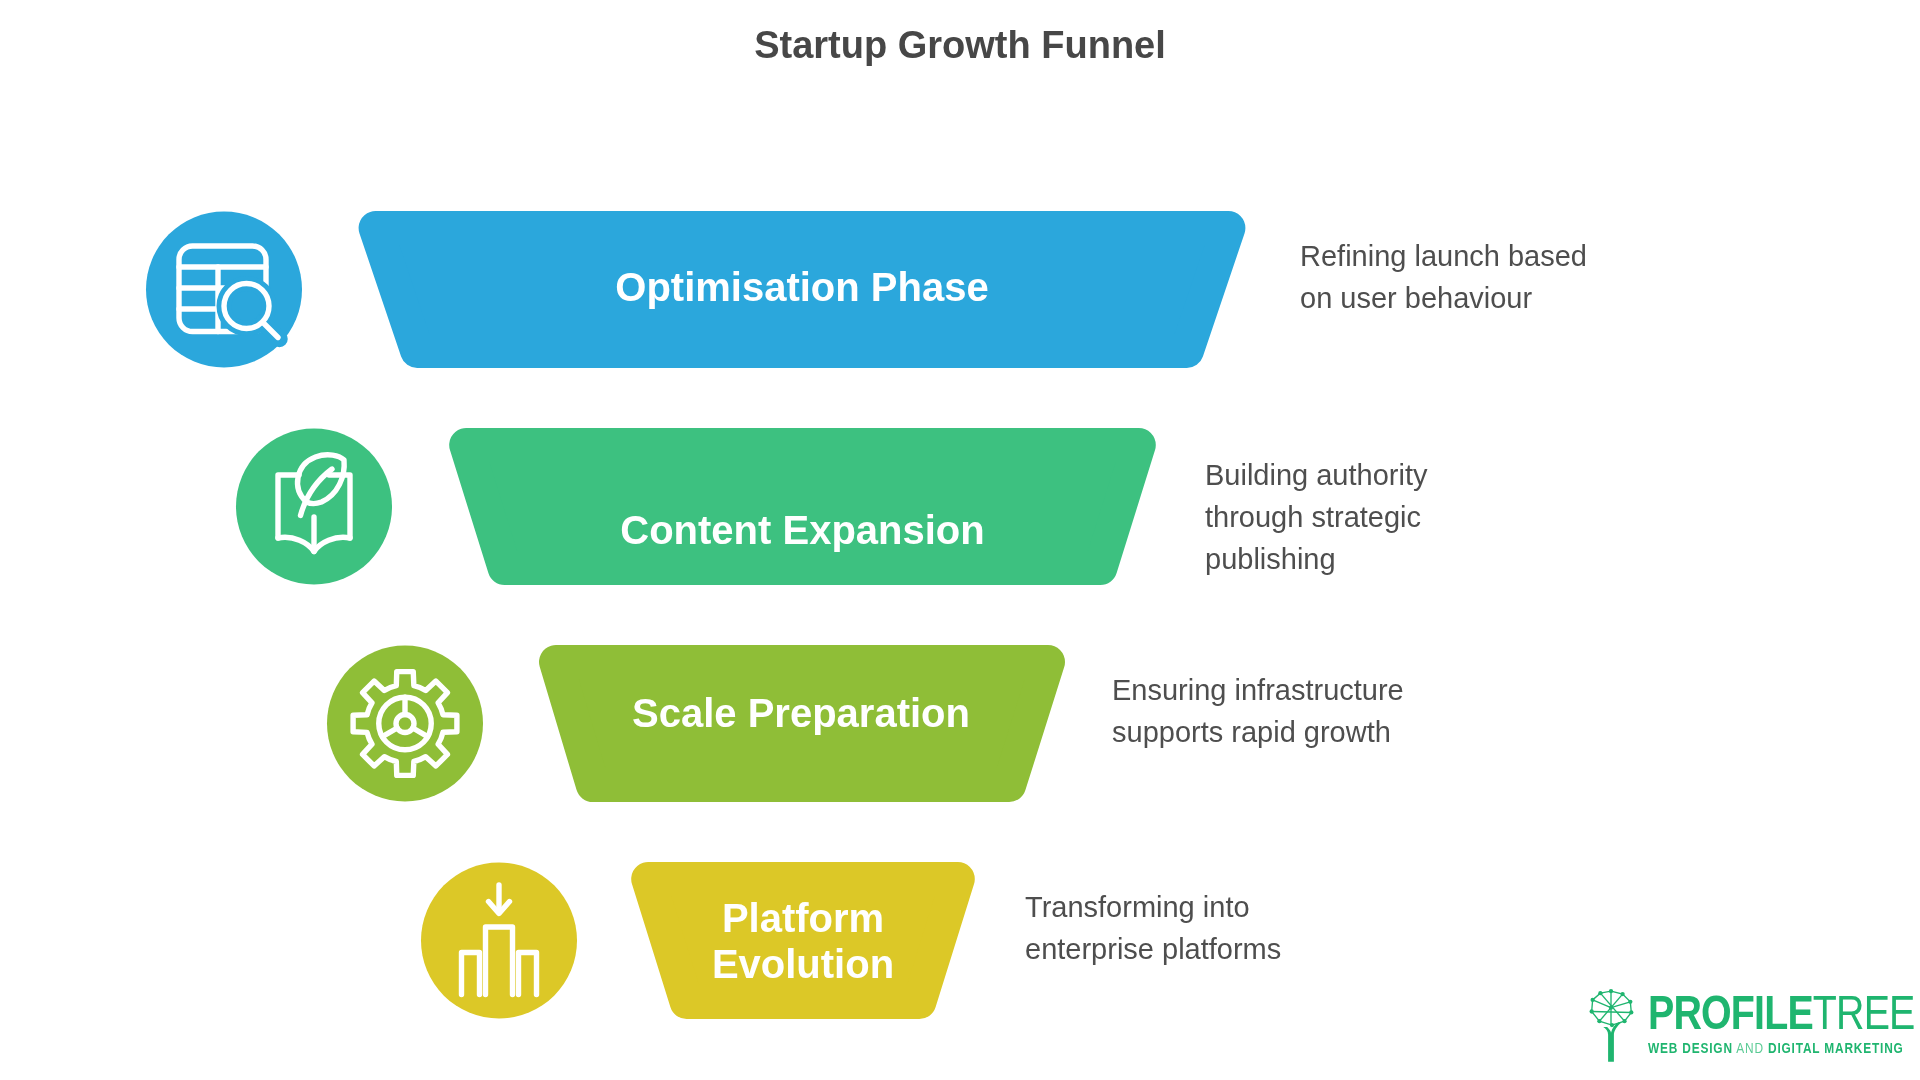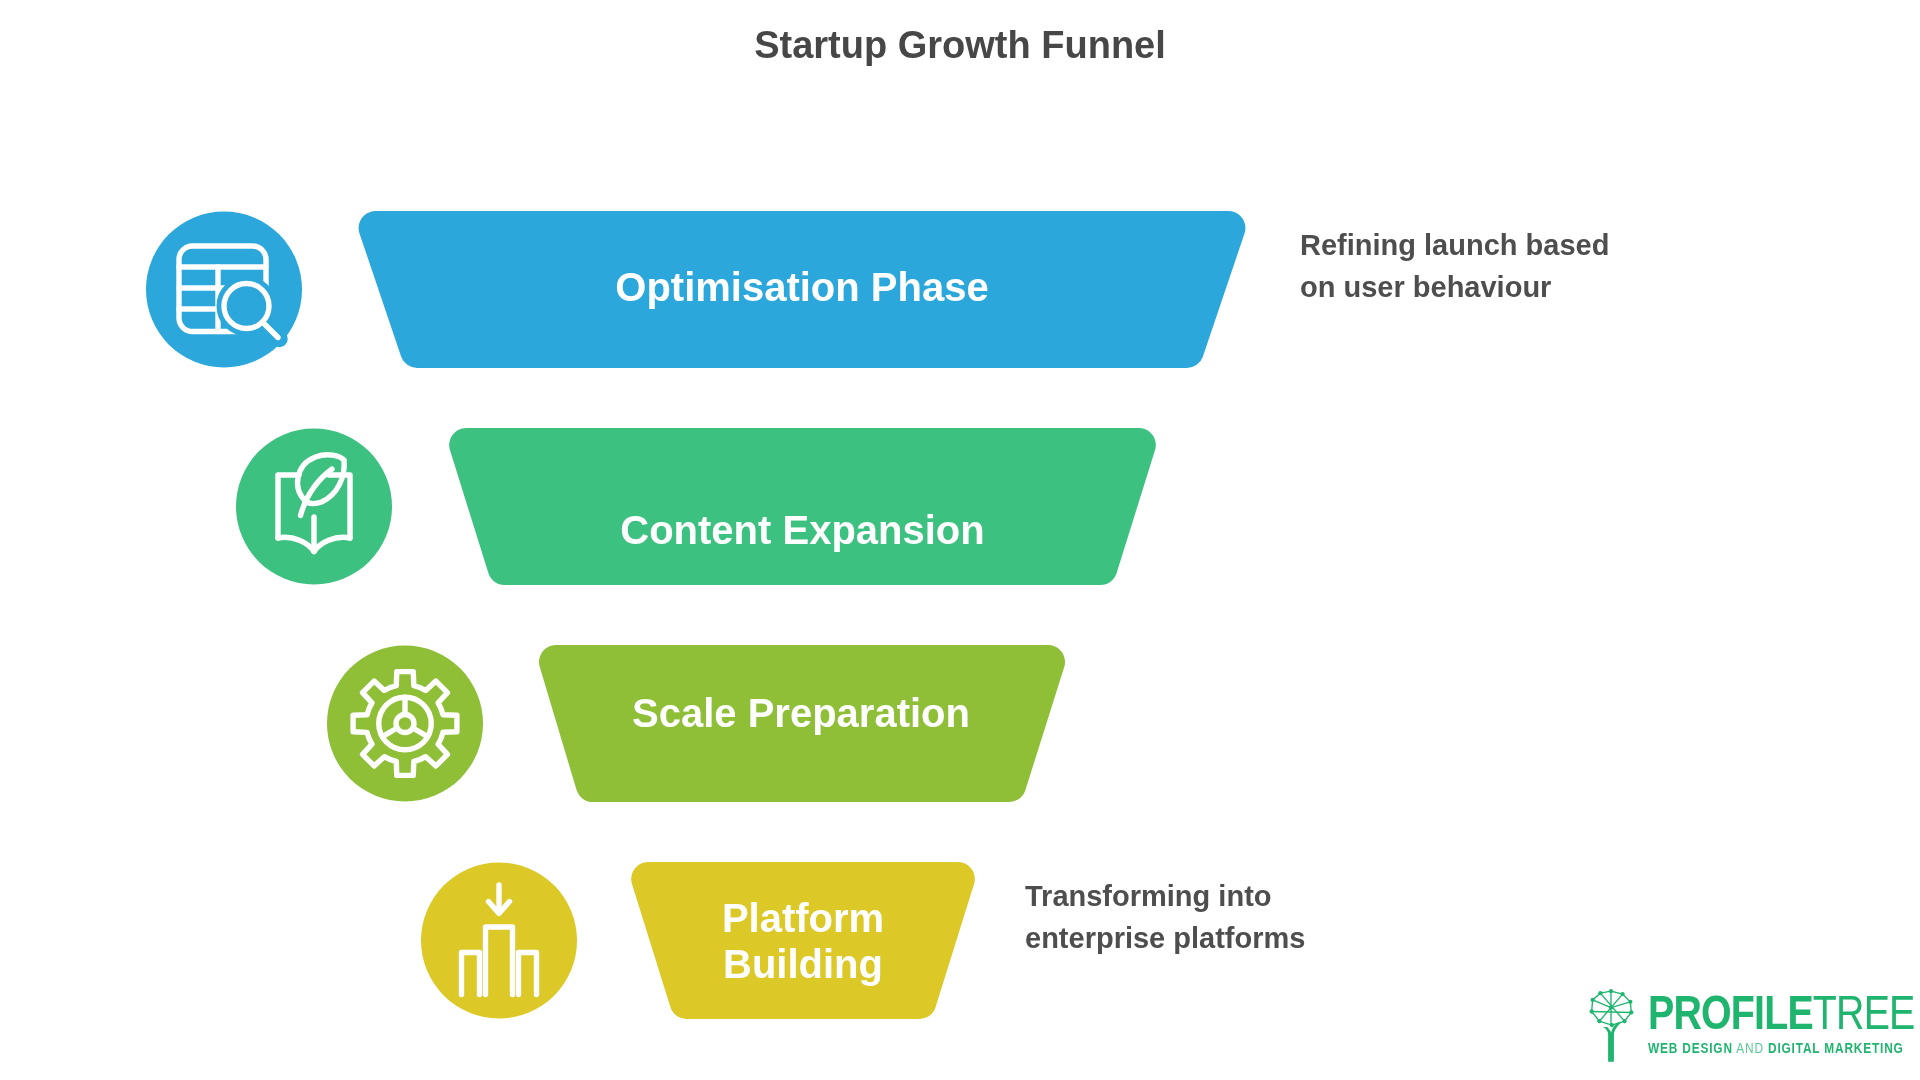--- a/index.html
+++ b/index.html
@@ -10,22 +10,22 @@
   .title{
     position:absolute;top:24px;left:0;width:1920px;text-align:center;
     font-size:38px;font-weight:700;color:#474747;letter-spacing:0;
   }
   .funnel-layer{position:absolute;left:0;top:0;}
   .stage-label{
     position:absolute;display:flex;align-items:center;justify-content:center;
     color:#ffffff;font-size:40px;font-weight:700;text-align:center;line-height:1.15;
   }
   .stage-desc{
-    position:absolute;color:#4e4e4e;font-size:29px;font-weight:700;
-    line-height:1.45;white-space:pre-line;
+    position:absolute;color:#4e4e4e;font-size:29px;font-weight:400;
+    line-height:1.45;white-space:pre-line;margin-top:11px;
   }
   .label-1{left:405px;top:211px;width:794px;height:151px;}
   .label-2{left:492px;top:428px;width:621px;height:204px;}
   .label-3{left:580px;top:645px;width:442px;height:136px;}
   .label-4{left:664px;top:862px;width:278px;height:157px;}
   .desc-1{left:1300px;top:224px;}
   .desc-2{left:1205px;top:443px;}
   .desc-3{left:1112px;top:658px;}
   .desc-4{left:1025px;top:875px;}
   .logo{
@@ -96,24 +96,29 @@
       <path d="M43,24 L50,32 L57,24"></path>
       <path d="M41,86 L41,41 L59,41 L59,86"></path>
       <path d="M25,86 L25,58 L37,58 L37,86"></path>
       <path d="M63,86 L63,58 L75,58 L75,86"></path>
     </g>
   </svg>
 
   <div class="stage-label label-1">Optimisation Phase</div>
   <div class="stage-label label-2">Content Expansion</div>
   <div class="stage-label label-3">Scale Preparation</div>
-  <div class="stage-label label-4">Platform Building</div>
+  <div class="stage-label label-4">Platform Evolution</div>
 
   <div class="stage-desc desc-1">Refining launch based
 on user behaviour</div>
+  <div class="stage-desc desc-2">Building authority
+through strategic
+publishing</div>
+  <div class="stage-desc desc-3">Ensuring infrastructure
+supports rapid growth</div>
   <div class="stage-desc desc-4">Transforming into
 enterprise platforms</div>
 
   <div class="logo">
     <svg width="58" height="76" viewBox="0 0 60 78">
       <g stroke="#1FB56F" stroke-width="1.4" fill="none">
         <path d="M30,3 L42,6 L50,14 L51,25 L44,34 L31,38 L18,34 L10,24 L11,12 L19,5 Z"></path>
         <path d="M30,3 L30,38"></path>
         <path d="M10,24 L51,25"></path>
         <path d="M19,5 L44,34"></path>

